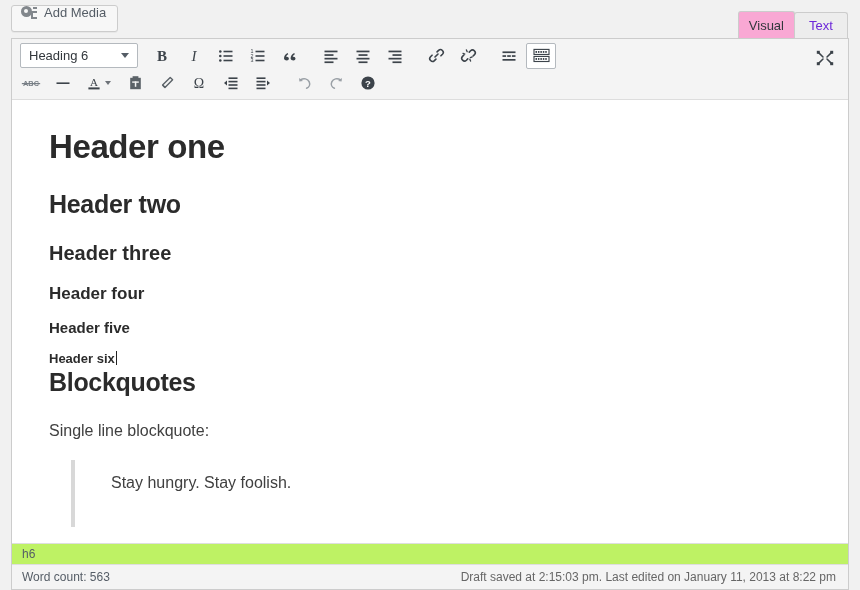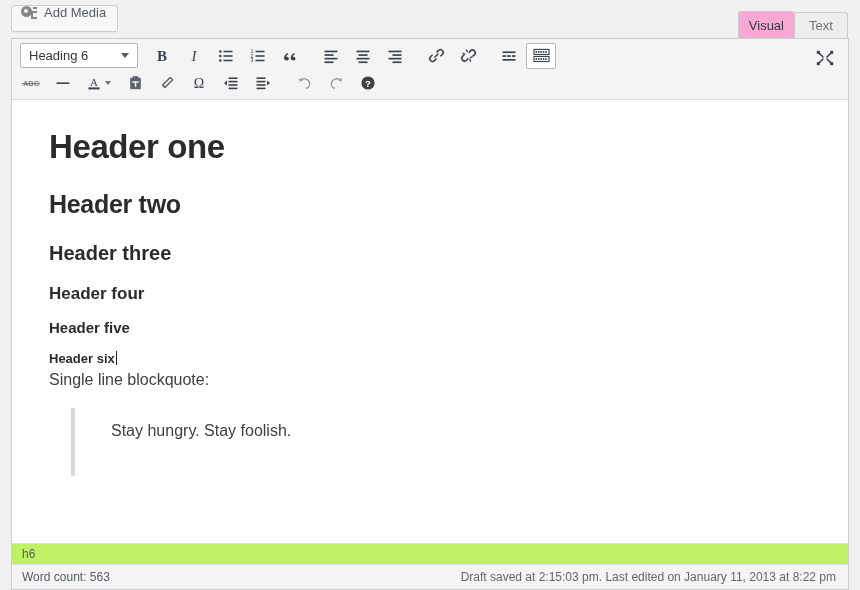--- a/index.html
+++ b/index.html
@@ -81,21 +81,21 @@
     align-items: flex-end;
   }
   .etab {
     height: 26px;
     min-width: 54px;
     padding: 0 10px;
     display: flex;
     align-items: center;
     justify-content: center;
     font-size: 13px;
-    color: #737373;
+    color: #6d28d9;
     background: #ededed;
     border: 1px solid #ccc;
     border-bottom: none;
     border-radius: 3px 3px 0 0;
     margin-left: -1px;
     cursor: pointer;
     position: relative;
   }
   .etab.active {
     background: #f9a8d4;
@@ -569,20 +569,21 @@
 
     <div class="content-area">
 
       <h1>Header one</h1>
       <h2>Header two</h2>
       <h3>Header three</h3>
       <h4>Header four</h4>
       <h5>Header five</h5>
       <h6><span>Header six</span><span class="caret"></span></h6>
 
+      <h2 class="blockquotes-head"><span class="spell">Blockquotes</span></h2>
 
       <p><span>Single line </span><span class="spell">blockquote</span><span>:</span></p>
 
       <blockquote>
         <p>Stay hungry. Stay foolish.</p>
       </blockquote>
     </div>
 
     <div class="path-bar">
       <span>h6</span>

